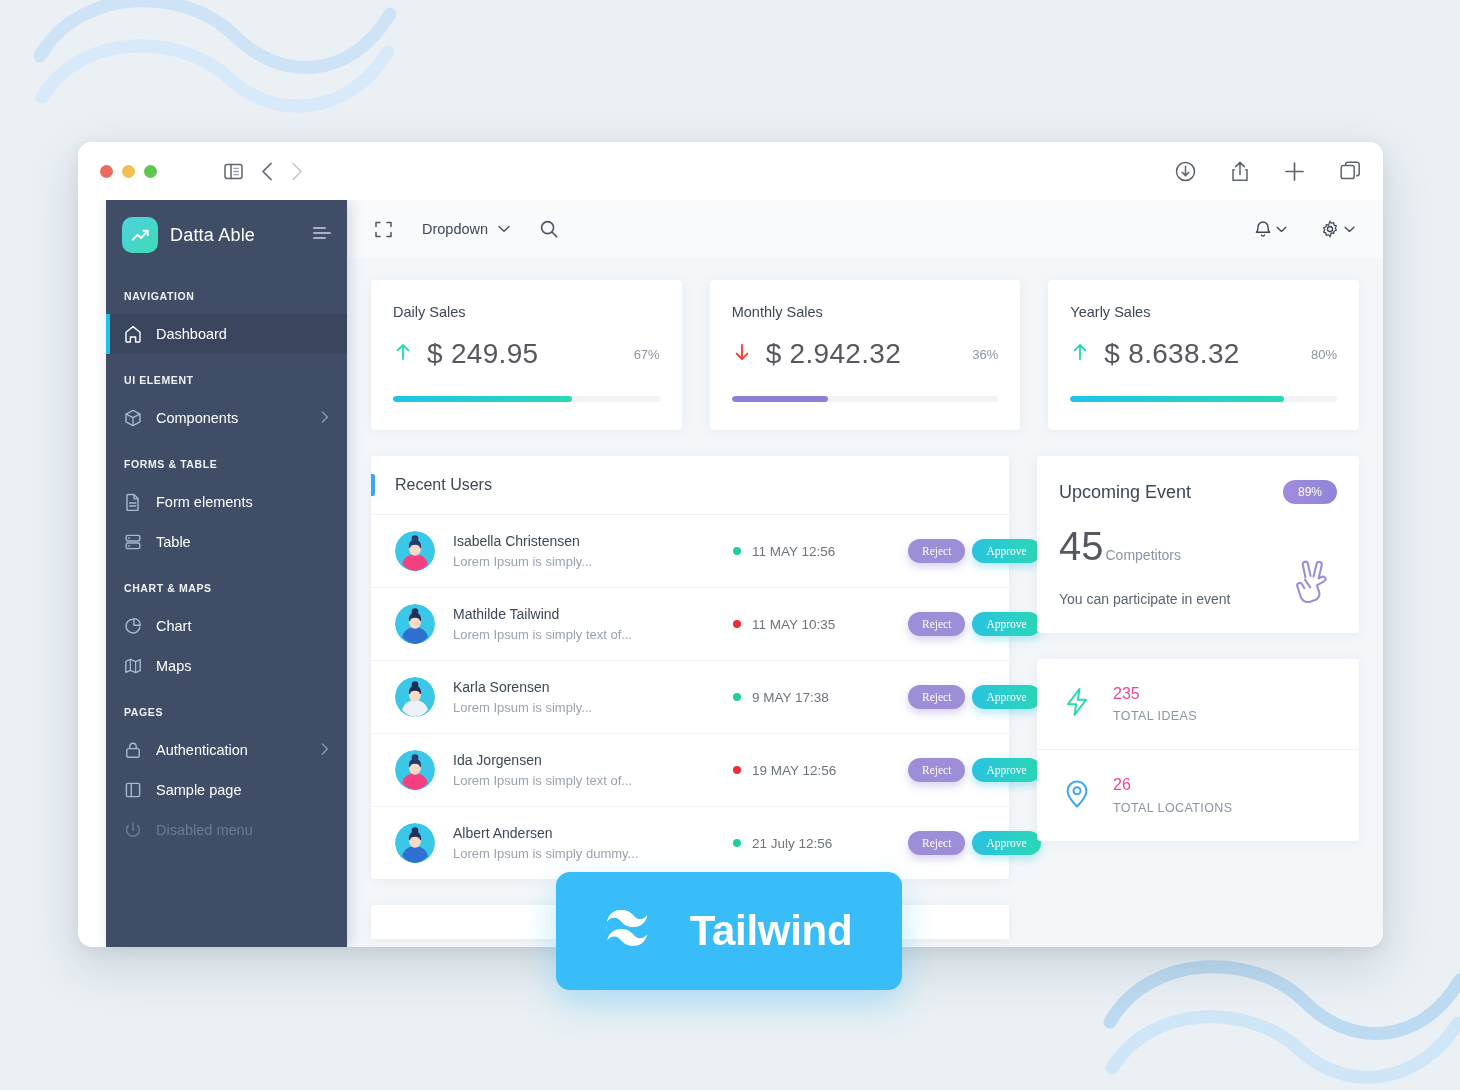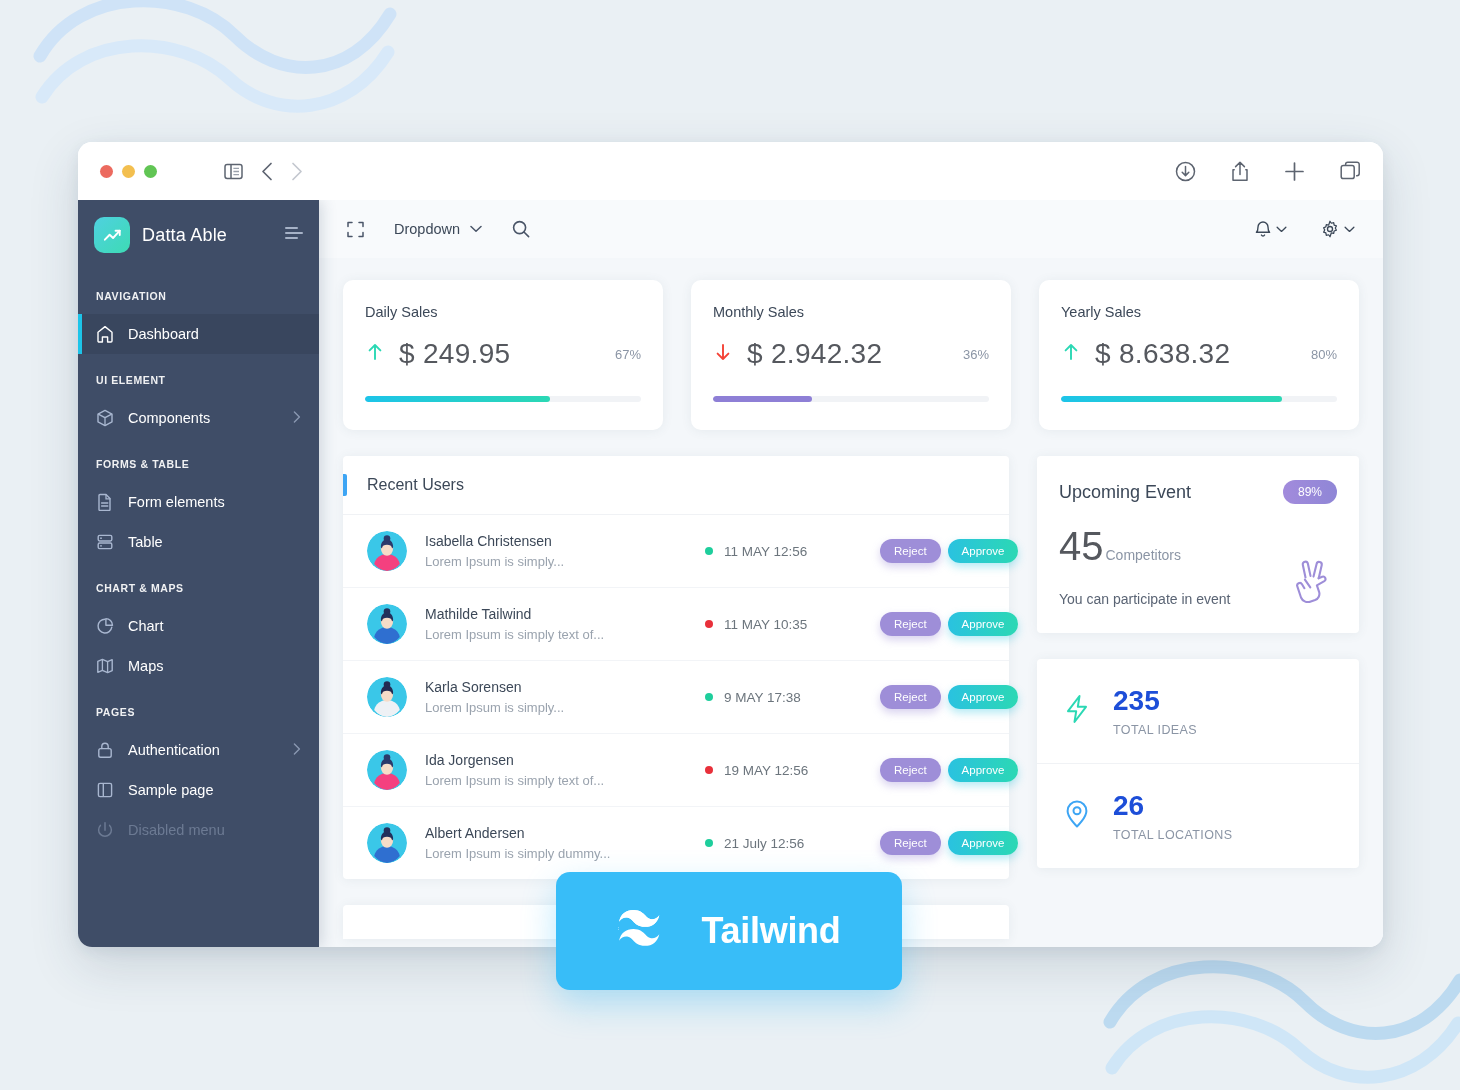--- a/index.html
+++ b/index.html
@@ -43,21 +43,21 @@
   .dot.red { background: #ec6a5f; }
   .dot.yellow { background: #f3bf4f; }
   .dot.green { background: #61c554; }
 
   .chrome-nav { display: flex; align-items: center; gap: 18px; margin-left: 67px; }
   .chrome-ico { color: #5d6470; display: flex; align-items: center; justify-content: center; cursor: pointer; }
   .chrome-ico.disabled { color: #c3c8cf; }
   .chrome-right { margin-left: auto; display: flex; align-items: center; gap: 35px; }
 
   
-  .app-body { flex: 1; display: flex; min-height: 0; position: relative; }
+  .app-body { flex: 1; display: flex; min-height: 0; position: relative; margin-left: 28px; }
 
   
   .sidebar {
     width: 241px; flex: 0 0 241px;
     background: #3f4d67;
     color: #fff;
     padding-top: 0;
     overflow: hidden;
     position: relative;
     z-index: 3;
@@ -116,21 +116,21 @@
 
   .main-scroll { flex: 1; padding: 22px 24px 0 24px; overflow: hidden; }
 
   .card {
     background: #fff; border-radius: 4px;
     box-shadow: 0 1px 11px rgba(69,90,100,.08);
   }
 
   
   .stats-row { display: flex; gap: 28px; margin-bottom: 26px; }
-  .stat-card { flex: 1; padding: 24px 22px 28px 22px; border-radius: 10px; }
+  .stat-card { flex: 1; padding: 24px 22px 28px 22px; }
   .stat-title { font-size: 14.5px; color: #3c4858; margin-bottom: 18px; }
   .stat-line { display: flex; align-items: center; gap: 14px; }
   .stat-value { font-size: 28px; color: #55585e; font-weight: 300; letter-spacing: .3px; }
   .stat-pct { margin-left: auto; font-size: 13px; color: #8b95a5; }
   .progress { height: 6px; border-radius: 3px; background: #f1f3f6; margin-top: 26px; overflow: hidden; }
   .progress > span { display: block; height: 100%; border-radius: 3px; }
 
   
   .lower-grid { display: flex; gap: 28px; align-items: flex-start; }
   .col-left { flex: 1 1 auto; min-width: 0; }
@@ -156,59 +156,59 @@
   .avatar { width: 40px; height: 40px; border-radius: 50%; flex: 0 0 40px; margin-right: 18px; overflow: hidden; }
   .user-txt { flex: 0 0 280px; min-width: 0; }
   .user-name { font-size: 14px; color: #3c4858; margin-bottom: 5px; }
   .user-sub { font-size: 13px; color: #9aa3ae; white-space: nowrap; overflow: hidden; text-overflow: ellipsis; }
   .user-time { display: flex; align-items: center; gap: 11px; flex: 0 0 175px; font-size: 13.5px; color: #6c757d; }
   .time-dot { width: 8px; height: 8px; border-radius: 50%; flex: 0 0 8px; }
   .user-actions { margin-left: auto; display: flex; gap: 7px; }
   .btn {
     border: none; border-radius: 14px; color: #fff;
     font-size: 11.5px; padding: 6px 14px; cursor: pointer;
-    font-family: Liberation Sans, sans-serif;
+    font-family: Liberation Serif, serif;
   }
   .btn-reject { background: #9e8ed8; box-shadow: 0 4px 9px rgba(158,142,216,.4); }
   .btn-approve { background: linear-gradient(90deg,#2ac2e0 0%,#2bd8b4 100%); box-shadow: 0 4px 9px rgba(42,194,224,.35); }
 
   
   .event-card { padding: 24px 22px 26px 22px; margin-bottom: 26px; position: relative; }
   .event-head { display: flex; align-items: center; }
   .event-title { font-size: 18px; color: #3c4858; font-weight: 400; }
   .badge {
     margin-left: auto; background: linear-gradient(90deg,#a28bdc 0%,#8f86d6 100%);
     color: #fff; font-size: 12px; border-radius: 13px; padding: 5px 15px;
   }
   .event-num-row { display: flex; align-items: baseline; margin-top: 20px; }
   .event-num { font-size: 40px; color: #55585e; font-weight: 300; }
   .event-unit { font-size: 14px; color: #8b95a5; margin-left: 2px; }
   .event-note { font-size: 14px; color: #5a6474; margin-top: 22px; }
   .event-ico { position: absolute; right: 26px; bottom: 26px; }
 
   .mini-stat { display: flex; align-items: center; gap: 22px; padding: 26px 26px; }
   .mini-divider { height: 1px; background: #f0f2f5; margin: 0 0; }
-  .mini-num { font-size: 28px; color: #1d4ed8; font-weight: 700; line-height: 1.15; }
+  .mini-num { font-size: 16px; color: #ec4899; font-weight: 400; line-height: 1.15; }
   .mini-label { font-size: 12.5px; color: #8b95a5; letter-spacing: .4px; margin-top: 6px; }
 
   .partial-card { height: 34px; margin-top: 26px; background: #fff; border-radius: 4px 4px 0 0; box-shadow: 0 1px 11px rgba(69,90,100,.08); }
 
   
   .tw-badge {
     position: absolute;
     left: 556px; top: 872px;
     width: 346px; height: 118px;
     background: #38bdf8;
     border-radius: 14px;
     display: flex; align-items: center; justify-content: center;
     gap: 22px;
     box-shadow: 0 14px 34px rgba(56,189,248,.33);
     z-index: 30;
   }
-  .tw-text { color: #fff; font-size: 36px; font-weight: bold; letter-spacing: -.3px; }
+  .tw-text { color: #fff; font-size: 42px; font-weight: bold; letter-spacing: -.3px; }
 </style>
 </head>
 <body>
 
 <div class="bg-waves">
   <svg class="wave-tl" width="390" height="135" viewBox="0 0 390 135" fill="none">
     <path d="M30 72 C70 2, 175 2, 225 52 C270 97, 340 97, 380 30" stroke="#cfe3f7" stroke-width="13" stroke-linecap="round" fill="none"></path>
     <path d="M32 113 C72 48, 170 48, 220 95 C265 137, 338 132, 378 68" stroke="#d8e9f9" stroke-width="13" stroke-linecap="round" fill="none"></path>
   </svg>
   <svg class="wave-br" width="400" height="150" viewBox="0 0 400 150" fill="none">

